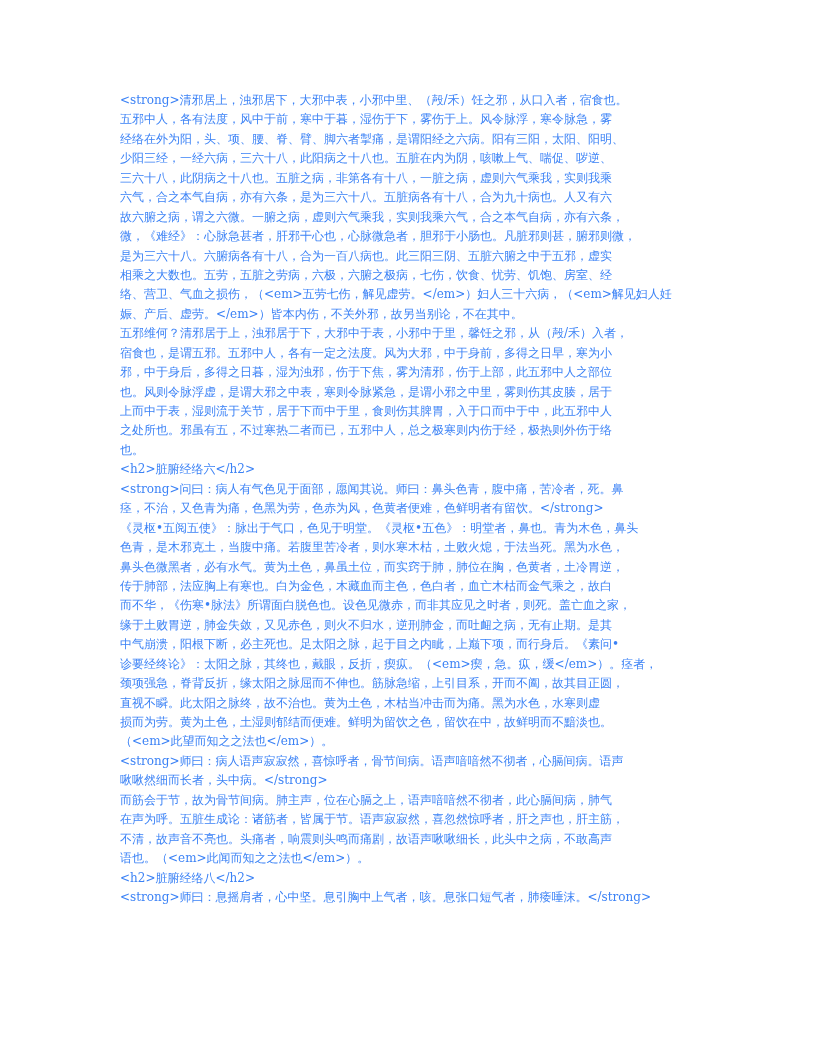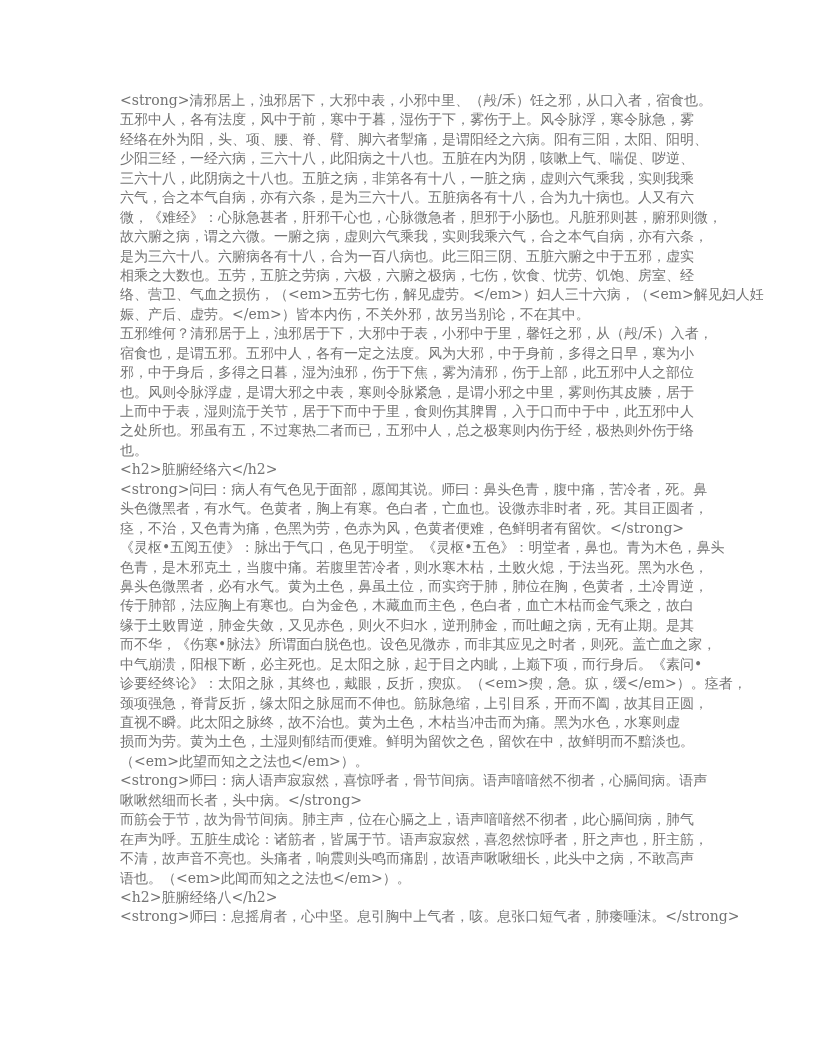--- a/index.html
+++ b/index.html
@@ -3,60 +3,59 @@
 <meta charset="utf-8">
 <style>
   html, body { margin: 0; padding: 0; background: #ffffff; }
   body { width: 816px; height: 1056px; position: relative; overflow: hidden; }
   .page {
     position: absolute;
     left: 120px;
     top: 91px;
     width: 600px;
     font-family: "DejaVu Serif", "Liberation Serif", serif;
-    font-size: 14px;
+    font-size: 12px;
     line-height: 19.45px;
-    color: #737373;
+    color: #3b82f6;
     letter-spacing: 0px;
   }
   .line { display: block; white-space: nowrap; height: 19.45px; }
 </style>
 </head>
 <body>
 
 <div class="page">
   <span class="line">&lt;strong&gt;清邪居上，浊邪居下，大邪中表，小邪中里、（殸/禾）饪之邪，从口入者，宿食也。</span>
   <span class="line">五邪中人，各有法度，风中于前，寒中于暮，湿伤于下，雾伤于上。风令脉浮，寒令脉急，雾</span>
   <span class="line">经络在外为阳，头、项、腰、脊、臂、脚六者掣痛，是谓阳经之六病。阳有三阳，太阳、阳明、</span>
   <span class="line">少阳三经，一经六病，三六十八，此阳病之十八也。五脏在内为阴，咳嗽上气、喘促、哕逆、</span>
   <span class="line">三六十八，此阴病之十八也。五脏之病，非第各有十八，一脏之病，虚则六气乘我，实则我乘</span>
   <span class="line">六气，合之本气自病，亦有六条，是为三六十八。五脏病各有十八，合为九十病也。人又有六</span>
+  <span class="line">故六腑之病，谓之六微。一腑之病，虚则六气乘我，实则我乘六气，合之本气自病，亦有六条，</span>
   <span class="line">微，《难经》：心脉急甚者，肝邪干心也，心脉微急者，胆邪于小肠也。凡脏邪则甚，腑邪则微，</span>
-  <span class="line">故六腑之病，谓之六微。一腑之病，虚则六气乘我，实则我乘六气，合之本气自病，亦有六条，</span>
   <span class="line">是为三六十八。六腑病各有十八，合为一百八病也。此三阳三阴、五脏六腑之中于五邪，虚实</span>
   <span class="line">相乘之大数也。五劳，五脏之劳病，六极，六腑之极病，七伤，饮食、忧劳、饥饱、房室、经</span>
   <span class="line">络、营卫、气血之损伤，（&lt;em&gt;五劳七伤，解见虚劳。&lt;/em&gt;）妇人三十六病，（&lt;em&gt;解见妇人妊</span>
   <span class="line">娠、产后、虚劳。&lt;/em&gt;）皆本内伤，不关外邪，故另当别论，不在其中。</span>
   <span class="line">五邪维何？清邪居于上，浊邪居于下，大邪中于表，小邪中于里，馨饪之邪，从（殸/禾）入者，</span>
   <span class="line">宿食也，是谓五邪。五邪中人，各有一定之法度。风为大邪，中于身前，多得之日早，寒为小</span>
   <span class="line">邪，中于身后，多得之日暮，湿为浊邪，伤于下焦，雾为清邪，伤于上部，此五邪中人之部位</span>
   <span class="line">也。风则令脉浮虚，是谓大邪之中表，寒则令脉紧急，是谓小邪之中里，雾则伤其皮腠，居于</span>
   <span class="line">上而中于表，湿则流于关节，居于下而中于里，食则伤其脾胃，入于口而中于中，此五邪中人</span>
   <span class="line">之处所也。邪虽有五，不过寒热二者而已，五邪中人，总之极寒则内伤于经，极热则外伤于络</span>
   <span class="line">也。</span>
   <span class="line">&lt;h2&gt;脏腑经络六&lt;/h2&gt;</span>
   <span class="line">&lt;strong&gt;问曰：病人有气色见于面部，愿闻其说。师曰：鼻头色青，腹中痛，苦冷者，死。鼻</span>
-  <span class="line">头色微黑者，有水气。色黄者，胸上有寒。色白者，亡血也。设微赤非时者，死。其目正圆者，</span>
   <span class="line">痉，不治，又色青为痛，色黑为劳，色赤为风，色黄者便难，色鲜明者有留饮。&lt;/strong&gt;</span>
   <span class="line">《灵枢•五阅五使》：脉出于气口，色见于明堂。《灵枢•五色》：明堂者，鼻也。青为木色，鼻头</span>
   <span class="line">色青，是木邪克土，当腹中痛。若腹里苦冷者，则水寒木枯，土败火熄，于法当死。黑为水色，</span>
   <span class="line">鼻头色微黑者，必有水气。黄为土色，鼻虽土位，而实窍于肺，肺位在胸，色黄者，土冷胃逆，</span>
   <span class="line">传于肺部，法应胸上有寒也。白为金色，木藏血而主色，色白者，血亡木枯而金气乘之，故白</span>
+  <span class="line">而不华，《伤寒•脉法》所谓面白脱色也。设色见微赤，而非其应见之时者，则死。盖亡血之家，</span>
   <span class="line">缘于土败胃逆，肺金失敛，又见赤色，则火不归水，逆刑肺金，而吐衄之病，无有止期。是其</span>
-  <span class="line">而不华，《伤寒•脉法》所谓面白脱色也。设色见微赤，而非其应见之时者，则死。盖亡血之家，</span>
   <span class="line">中气崩溃，阳根下断，必主死也。足太阳之脉，起于目之内眦，上巅下项，而行身后。《素问•</span>
   <span class="line">诊要经终论》：太阳之脉，其终也，戴眼，反折，瘈疭。（&lt;em&gt;瘈，急。疭，缓&lt;/em&gt;）。痉者，</span>
   <span class="line">颈项强急，脊背反折，缘太阳之脉屈而不伸也。筋脉急缩，上引目系，开而不阖，故其目正圆，</span>
   <span class="line">直视不瞬。此太阳之脉终，故不治也。黄为土色，木枯当冲击而为痛。黑为水色，水寒则虚</span>
   <span class="line">损而为劳。黄为土色，土湿则郁结而便难。鲜明为留饮之色，留饮在中，故鲜明而不黯淡也。</span>
   <span class="line">（&lt;em&gt;此望而知之之法也&lt;/em&gt;）。</span>
   <span class="line">&lt;strong&gt;师曰：病人语声寂寂然，喜惊呼者，骨节间病。语声喑喑然不彻者，心膈间病。语声</span>
   <span class="line">啾啾然细而长者，头中病。&lt;/strong&gt;</span>
   <span class="line">而筋会于节，故为骨节间病。肺主声，位在心膈之上，语声喑喑然不彻者，此心膈间病，肺气</span>
   <span class="line">在声为呼。五脏生成论：诸筋者，皆属于节。语声寂寂然，喜忽然惊呼者，肝之声也，肝主筋，</span>

